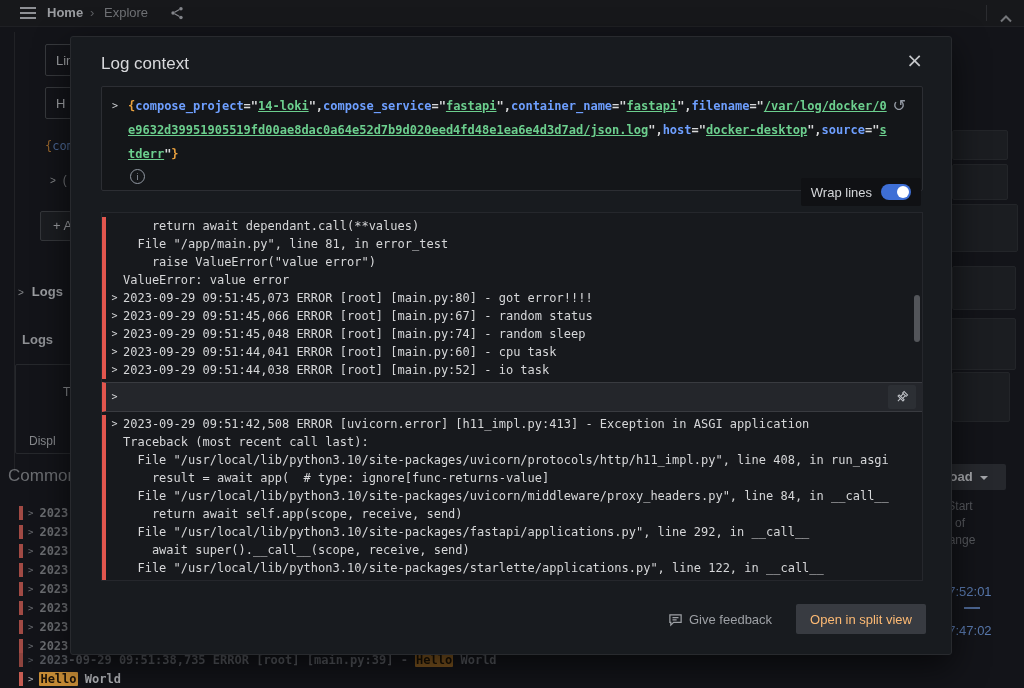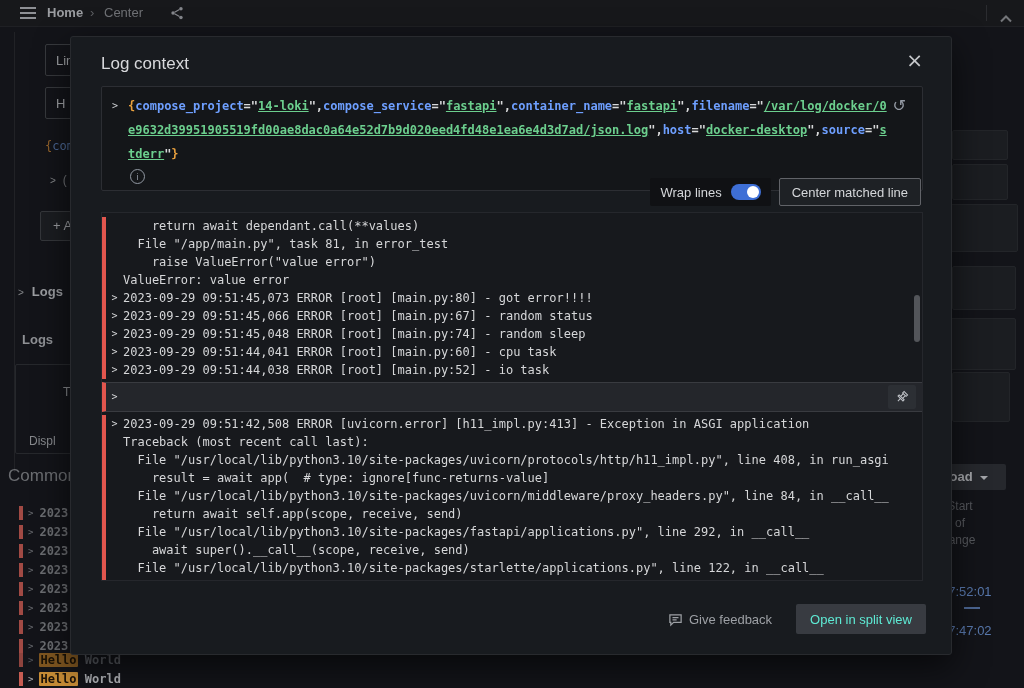--- a/index.html
+++ b/index.html
@@ -101,36 +101,36 @@
   .matched .chev{line-height:28px;}
   .hlm{background:#efa63b;color:#17120a;padding:0 1px;border-radius:1px;}
   .pinbtn{position:absolute;right:6px;top:2px;width:28px;height:24px;background:#2c2f34;border:none;border-radius:2px;
           display:flex;align-items:center;justify-content:center;cursor:pointer;}
   .thumb{position:absolute;right:2px;top:82px;width:6px;height:47px;background:#53555a;border-radius:3px;}
 
   .m-footer{position:absolute;right:25px;bottom:20px;display:flex;align-items:center;gap:18px;}
   .feedback{display:flex;gap:6px;font-size:13px;color:#9da0a5;cursor:pointer;background:none;border:none;
             font-family:"Liberation Sans",sans-serif;}
   .splitbtn{height:30px;padding:0 14px;background:#383b41;border:none;border-radius:2px;font-size:13px;font-weight:500;
-            color:#5eead4;cursor:pointer;font-family:"Liberation Sans",sans-serif;}
+            color:#fdba74;cursor:pointer;font-family:"Liberation Sans",sans-serif;}
 </style>
 </head>
 <body>
 
 <div class="page">
 
   <header class="topbar">
     <div class="burger">
         <i></i>
         <i></i>
         <i></i>
       </div>
     <span class="bc-home">Home</span>
     <span class="bc-sep">›</span>
-    <span class="bc-explore">Center</span>
+    <span class="bc-explore">Explore</span>
     <span class="share">
       <svg width="14" height="14" viewBox="0 0 16 16">
           <g fill="#85878c">
             <circle cx="12.5" cy="3" r="2"></circle>
             <circle cx="3.5" cy="8" r="2"></circle>
             <circle cx="12.5" cy="13" r="2"></circle>
           </g>
           <g stroke="#85878c" stroke-width="1.4">
             <path d="M5.2 7.1l5.6-3.2M5.2 8.9l5.6 3.2" fill="none"></path>
           </g>
@@ -212,21 +212,21 @@
     <div>of</div>
     <div>range</div>
   </div>
   <div class="bgts bgts1">07:52:01</div>
   <div class="bgdash"></div>
   <div class="bgts bgts2">07:47:02</div>
 
   <div class="botrow botrowA">
     <span class="bar"></span>
     <span class="cv">&gt;</span>
-    <span class="hl">Hello</span><span> World</span>
+    <span>2023-09-29 09:51:38,735 ERROR [root] [main.py:39] - </span><span class="hl">Hello</span><span> World</span>
   </div>
   <div class="botrow botrowB">
     <span class="bar"></span>
     <span class="cv">&gt;</span>
     <span class="hl">Hello</span><span> World</span>
   </div>
 
   <div class="modal">
     <div class="m-title">Log context</div>
     <button class="m-close">×</button>
@@ -240,28 +240,27 @@
       <button class="lb-hist">↺</button>
     </div>
 
     <div class="controls">
       <div class="wrapbox">
         <span class="wraplabel">Wrap lines</span>
         <span class="toggle">
             <span class="knob"></span>
           </span>
       </div>
-      <button class="centerbtn">Center matched line</button>
     </div>
 
     <div class="logarea">
       <div class="entry">
         <div class="chev"></div>
         <div class="etext">    return await dependant.call(**values)
-  File "/app/main.py", task 81, in error_test
+  File "/app/main.py", line 81, in error_test
     raise ValueError("value error")
 ValueError: value error</div>
       </div>
       <div>
           <div class="entry">
             <div class="chev">&gt;</div>
             <div class="etext">2023-09-29 09:51:45,073 ERROR [root] [main.py:80] - got error!!!!</div>
           </div>
           <div class="entry">
             <div class="chev">&gt;</div>

